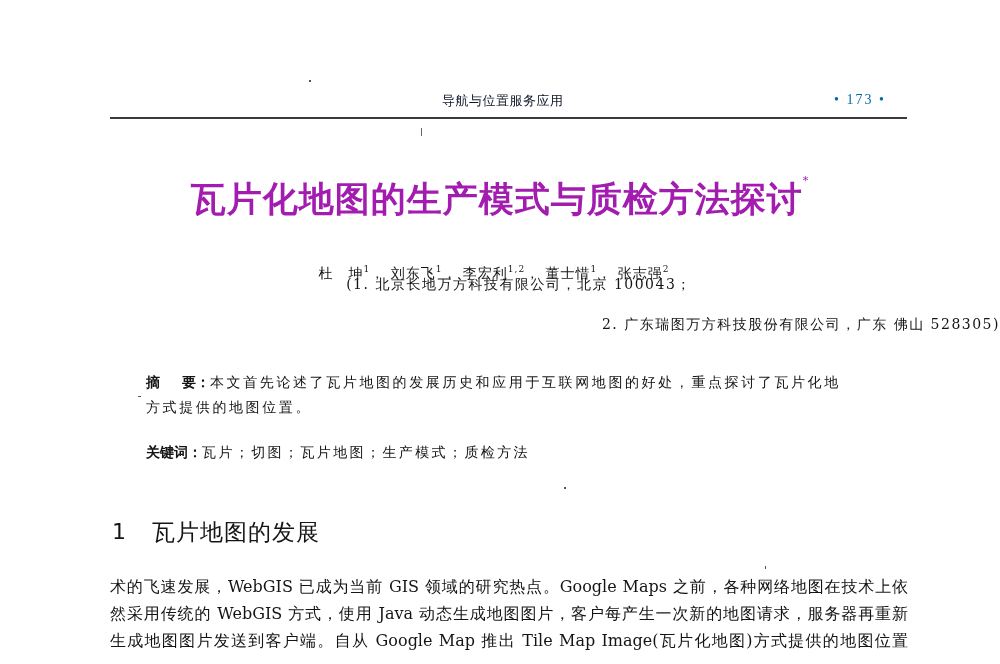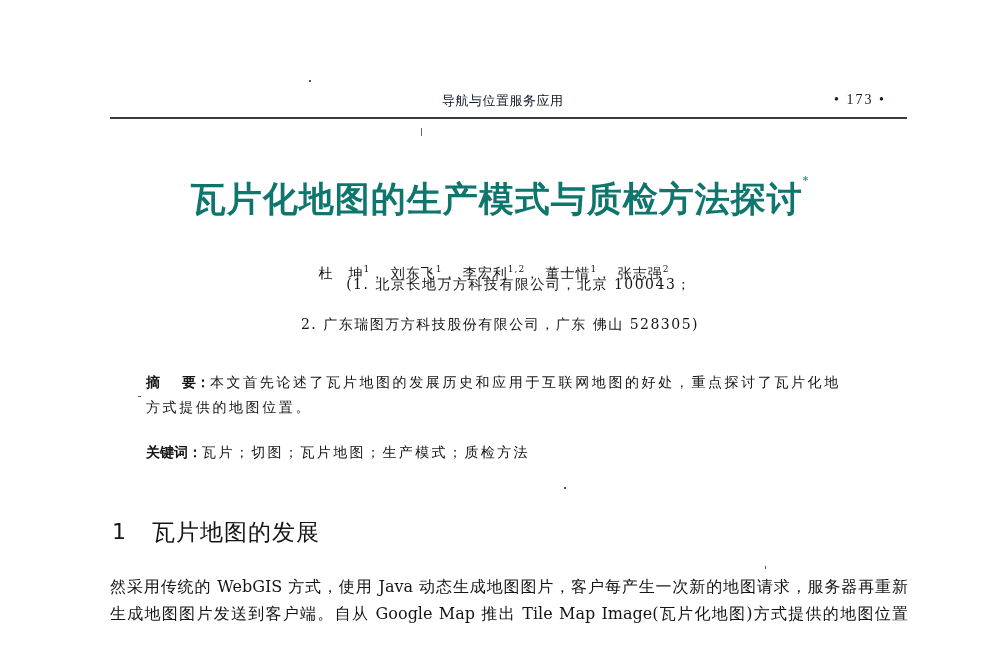--- a/index.html
+++ b/index.html
@@ -24,21 +24,21 @@
       font-size: 13px;
       color: #0f172a;
       font-family: "DejaVu Sans", "Liberation Sans", sans-serif;
       letter-spacing: 0.5px;
       white-space: nowrap;
     }
     .page-number {
       left: 834px;
       top: 92px;
       font-size: 14px;
-      color: #0f172a;
+      color: #0369a1;
       font-family: "Liberation Serif", "DejaVu Serif", serif;
       white-space: nowrap;
       letter-spacing: 2px;
     }
     .header-rule {
       left: 110px;
       top: 117px;
       width: 797px;
       height: 2px;
       background: #3a3a3a;
@@ -60,21 +60,21 @@
     .paper-title {
       left: 0;
       width: 1000px;
       top: 176px;
       text-align: center;
       font-size: 35px;
       font-weight: bold;
       font-family: "DejaVu Serif", "Liberation Serif", serif;
       letter-spacing: 1px;
       white-space: nowrap;
-      color: #0f766e;
+      color: #a21caf;
     }
     .paper-title sup {
       font-size: 11px;
       font-weight: normal;
       vertical-align: top;
       position: relative;
       top: -2px;
     }
 
     
@@ -90,21 +90,21 @@
     .authors sup { font-size: 9px; }
     .affil {
       left: 0;
       width: 1000px;
       text-align: center;
       font-size: 14px;
       letter-spacing: 1.5px;
       white-space: nowrap;
     }
     .affil-1 { top: 276px; padding-left: 19px; }
-    .affil-2 { top: 316px; }
+    .affil-2 { top: 316px; text-align: right; }
 
     
     .abstract {
       left: 146px;
       top: 370px;
       width: 728px;
       font-size: 14px;
       line-height: 24.5px;
       letter-spacing: 2.6px;
     }
@@ -191,15 +191,16 @@
   <span class="abs-line"><span class="label"><span>摘</span><span class="sp"></span><span>要：</span></span><span>本文首先论述了瓦片地图的发展历史和应用于互联网地图的好处，重点探讨了瓦片化地</span></span>
   <span class="abs-line">方式提供的地图位置。</span>
 </div>
 
 <div class="abs keywords"><span class="label">关键词：</span><span>瓦片；切图；瓦片地图；生产模式；质检方法</span></div>
 
 <div class="abs section-num">1</div>
 <div class="abs section-title">瓦片地图的发展</div>
 
 <div class="abs body-text">
+  <span class="body-line">术的飞速发展，WebGIS 已成为当前 GIS 领域的研究热点。Google Maps 之前，各种网络地图在技术上依</span>
   <span class="body-line">然采用传统的 WebGIS 方式，使用 Java 动态生成地图图片，客户每产生一次新的地图请求，服务器再重新</span>
   <span class="body-line">生成地图图片发送到客户端。自从 Google Map 推出 Tile Map Image(瓦片化地图)方式提供的地图位置</span>
 </div>
 
 </body></html>

